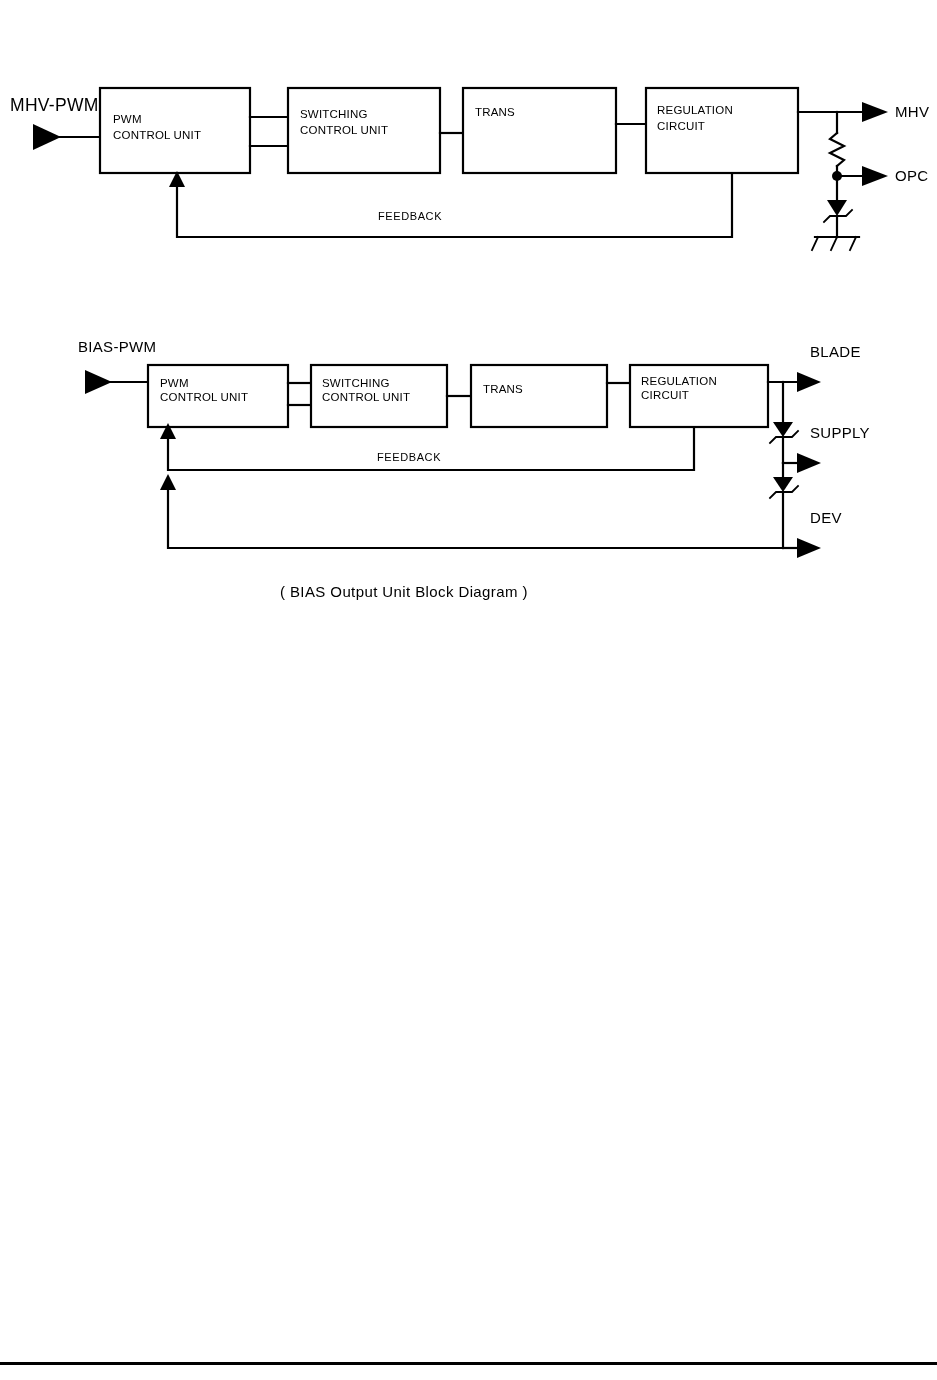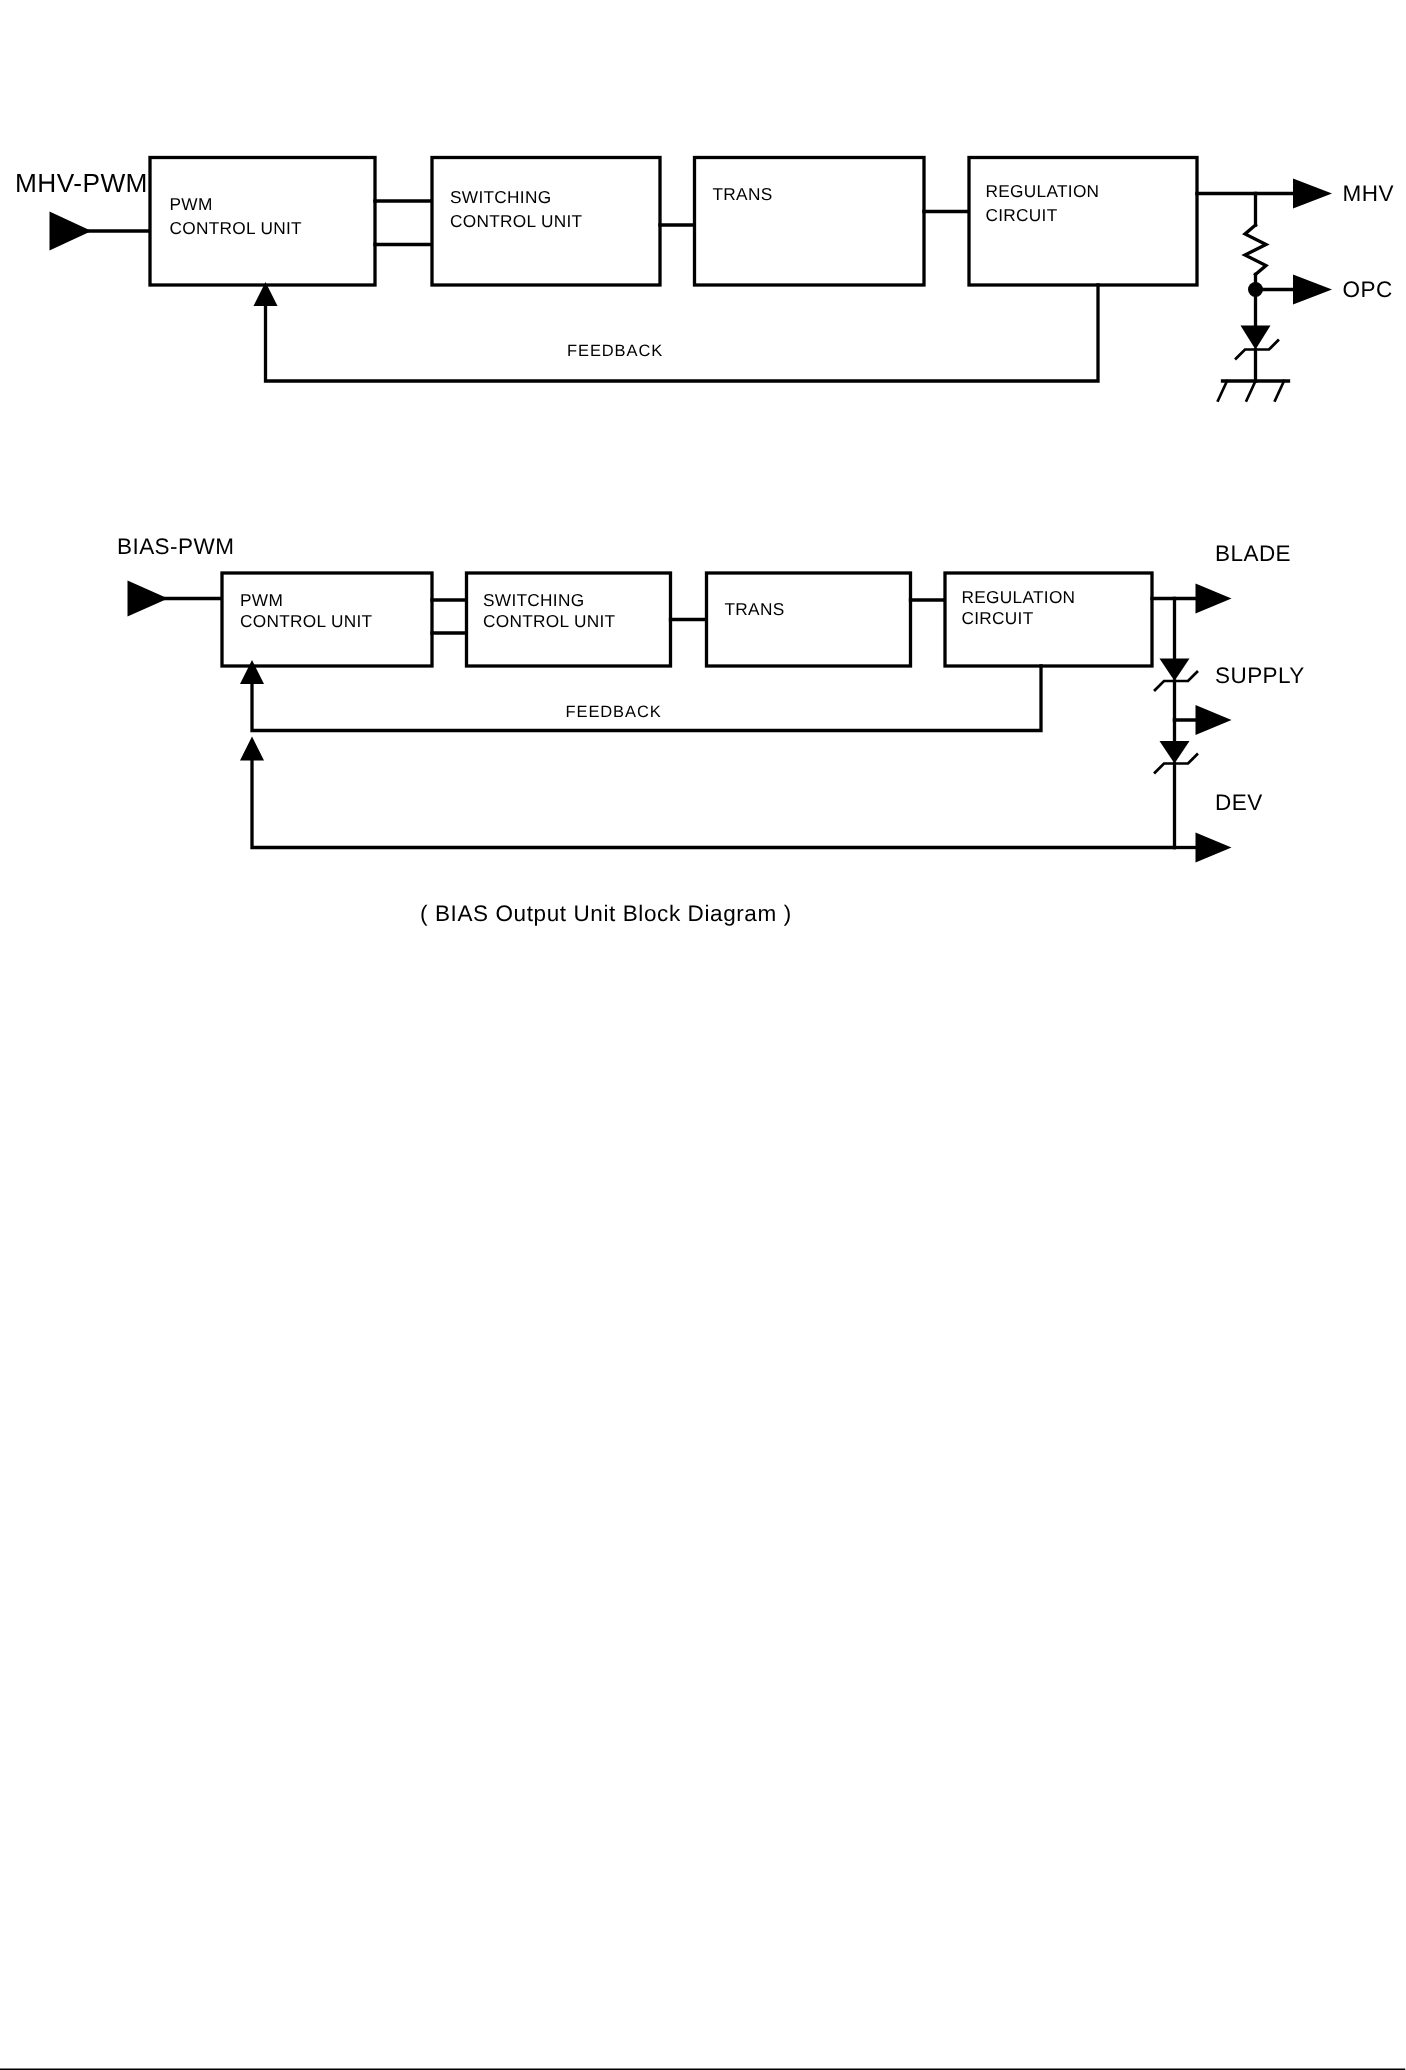--- a/index.html
+++ b/index.html
@@ -13,21 +13,20 @@
     position: relative;
     font-family: "Liberation Sans", sans-serif;
     color: #000000;
     overflow: hidden;
   }
   .page {
     position: absolute;
     inset: 0;
     width: 937px;
     height: 1181px;
-    margin-top: 17px;
   }
   svg.diagram {
     position: absolute;
     left: 0;
     top: 0;
     display: block;
   }
   .blk {
     fill: #ffffff;
     stroke: #000000;

